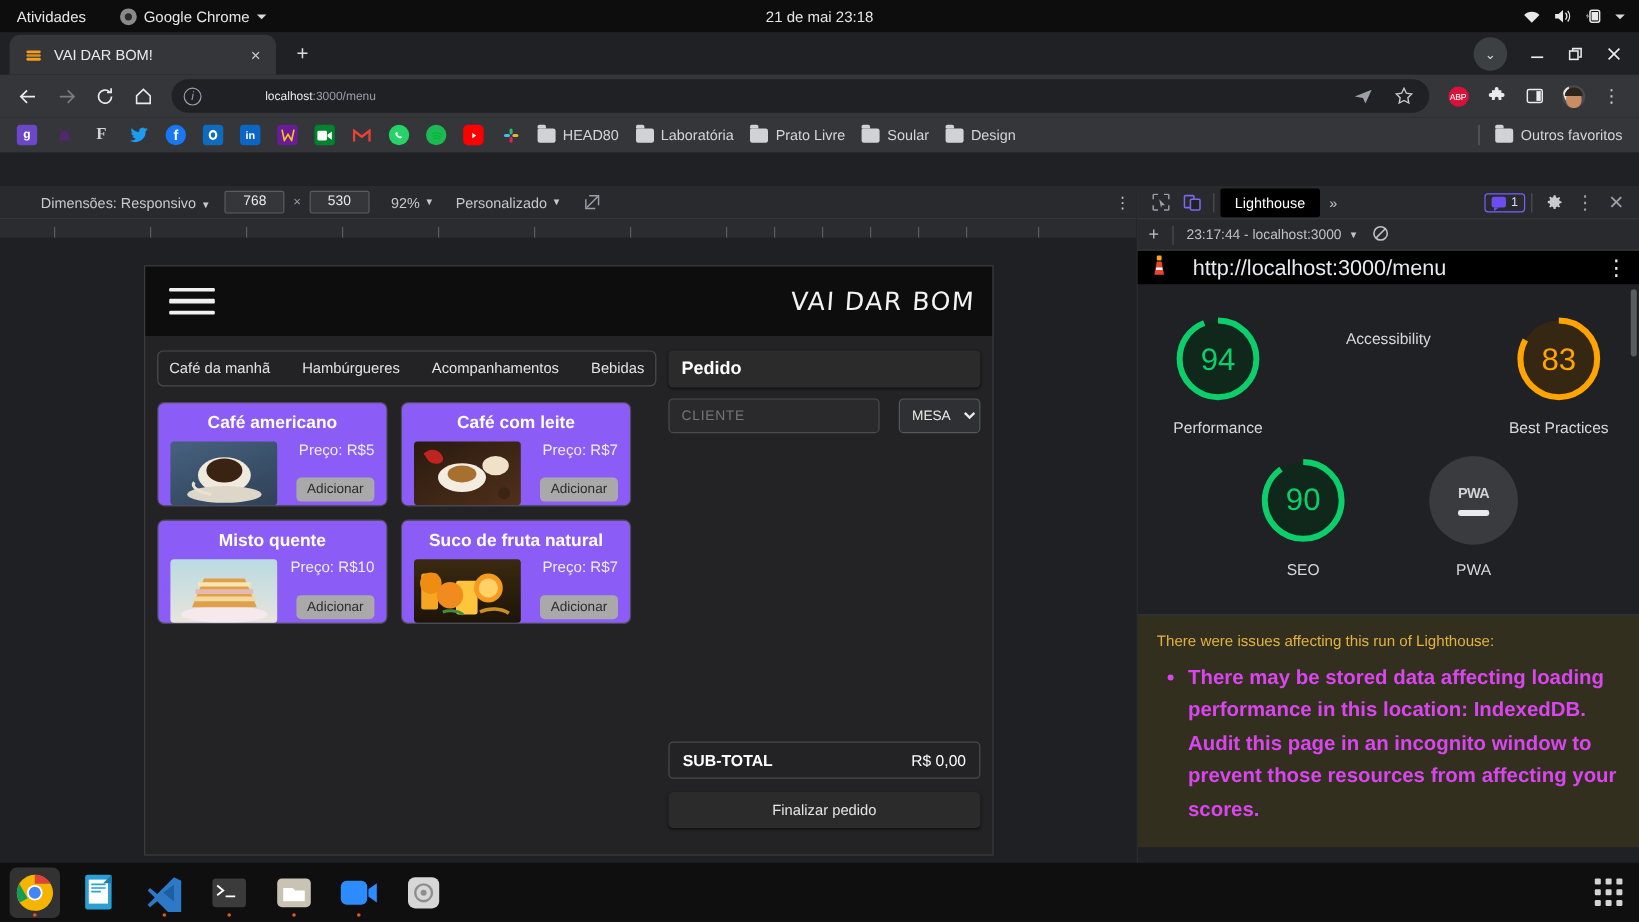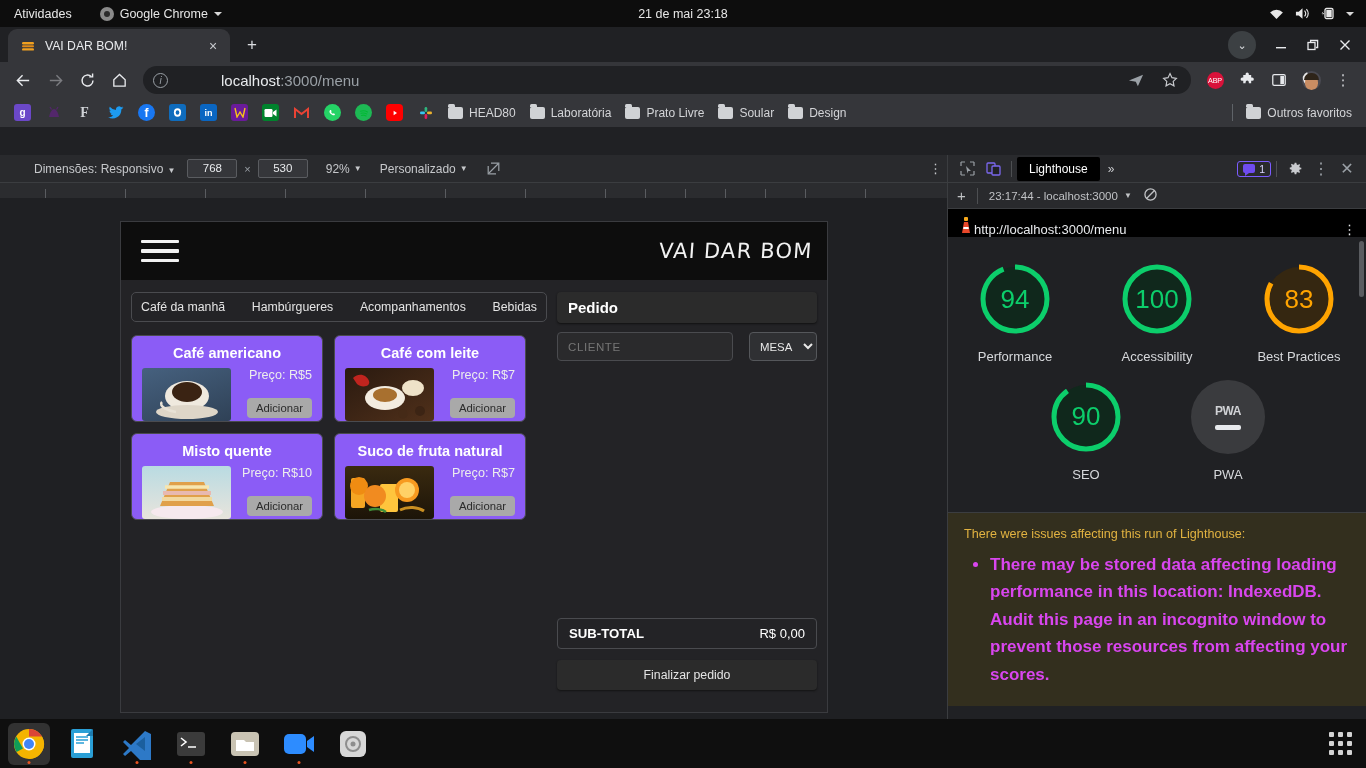--- a/index.html
+++ b/index.html
@@ -38,21 +38,21 @@
 
   
   .toolbar { height:36px; background:#35363a; display:flex; align-items:center; padding:0 8px; gap:2px; }
   .tb-icon { width:30px; height:30px; display:flex; align-items:center; justify-content:center;
     color:#c8cace; font-size:15px; border-radius:50%; }
   .tb-icon.dim { color:#7b7c80; }
   .omnibox { flex:1; height:28px; background:#202124; border-radius:14px; margin:0 7px;
     display:flex; align-items:center; padding:0 6px 0 10px; }
   .omni-info { width:15px;height:15px;border:1.3px solid #9aa0a6;border-radius:50%;color:#9aa0a6;
     font-size:10px; display:flex;align-items:center;justify-content:center; margin-right:9px; font-style:italic;}
-  .omni-url { font-size:15px; color:#9aa0a6; flex:1; white-space:nowrap;padding-left:44px; }
+  .omni-url { font-size:10px; color:#9aa0a6; flex:1; white-space:nowrap;padding-left:44px; }
   .omni-url b { color:#e8eaed; font-weight:400; }
   .omni-right { display:flex; align-items:center; gap:4px; }
   .abp { width:17px;height:17px;border-radius:50%;background:#d9123a;color:#fff;font-size:7.2px;
     font-weight:normal; display:flex;align-items:center;justify-content:center; letter-spacing:-0.2px;}
   .avatar { width:19px;height:19px;border-radius:50%;background:#4a4a52; overflow:hidden; position:relative;}
   .avatar .face{ position:absolute; left:3px; top:4px; width:13px;height:15px;border-radius:50% 50% 45% 45%;
     background:#c98d63;}
   .avatar .hair{ position:absolute; left:2px; top:2px; width:15px;height:7px;border-radius:7px 7px 0 0;
     background:#2e2419;}
   .avatar .hl{position:absolute;left:1px;top:1px;width:6px;height:14px;background:#e8e8e8;
@@ -141,22 +141,22 @@
   .vsep { width:1px; height:16px; background:#4d4f52; margin:0 5px; }
   .lh-tab { background:#000; color:#fff; font-size:12px; padding:5px 12px; border-radius:2px; }
   .lh-more { color:#c6c8cb; font-size:12px; padding:0 8px; }
   .lh-badge { border:1px solid #7b5cff; border-radius:3px; display:flex; align-items:center; gap:4px;
     padding:1px 5px; color:#dcd6ff; font-size:10.5px; margin-left:auto; }
   .speech { width:12px;height:9px;background:#6f4cf0;border-radius:2px;position:relative; }
   .speech:after{content:"";position:absolute;left:2px;bottom:-3px;border-left:4px solid #6f4cf0;
     border-bottom:3px solid transparent;}
   .lh-toolbar2 { height:26px; background:#292a2d; display:flex; align-items:center; gap:6px;
     padding:0 9px; color:#c0c2c5; font-size:11.5px; border-bottom:1px solid #3b3d40; }
-  .lh-urlbar { height:28px; background:#000; display:flex; align-items:flex-end; padding:0 10px; gap:0;
-    color:#e8eaed; font-size:13px; }
+  .lh-urlbar { height:28px; background:#000; display:flex; align-items:center; padding:0 10px; gap:20px;
+    color:#e8eaed; font-size:18px; }
   .lh-scroll { flex:1; background:#202124; position:relative; overflow:hidden; }
   .gauges { display:flex; justify-content:center; gap:34px; padding:25px 0 4px; }
   .gauge { display:flex; flex-direction:column; align-items:center; width:108px; }
   .ring { width:74px; height:74px; position:relative; }
   .ring svg { transform:rotate(-90deg); }
   .ring .num { position:absolute; inset:0; display:flex; align-items:center; justify-content:center;
     font-size:26px; }
   .glabel { margin-top:11px; font-size:13px; color:#d6d8db; text-align:center; line-height:1.6; }
   .pwa-ring { width:74px;height:74px;border-radius:50%; background:#3a3b3e; display:flex;
     flex-direction:column; align-items:center; justify-content:center; gap:7px;}
@@ -663,27 +663,20 @@
             <div class="ring">
               <svg width="74" height="74" viewBox="0 0 74 74">
                 <circle cx="37" cy="37" r="32" fill="#10281c"></circle>
                 <circle cx="37" cy="37" r="32" fill="none" stroke="#0cce6b" stroke-width="5" stroke-dasharray="189 201" stroke-linecap="butt"></circle>
               </svg>
               <span class="num" style="color:#0cce6b">94</span>
             </div>
             <div class="glabel">Performance</div>
           </div>
           <div class="gauge">
-            <div class="ring">
-              <svg width="74" height="74" viewBox="0 0 74 74">
-                <circle cx="37" cy="37" r="32" fill="#10281c"></circle>
-                <circle cx="37" cy="37" r="32" fill="none" stroke="#0cce6b" stroke-width="5" stroke-dasharray="201 0"></circle>
-              </svg>
-              <span class="num" style="color:#0cce6b">100</span>
-            </div>
             <div class="glabel">Accessibility</div>
           </div>
           <div class="gauge">
             <div class="ring">
               <svg width="74" height="74" viewBox="0 0 74 74">
                 <circle cx="37" cy="37" r="32" fill="#352711"></circle>
                 <circle cx="37" cy="37" r="32" fill="none" stroke="#ffa400" stroke-width="5" stroke-dasharray="167 201"></circle>
               </svg>
               <span class="num" style="color:#ffa400">83</span>
             </div>

